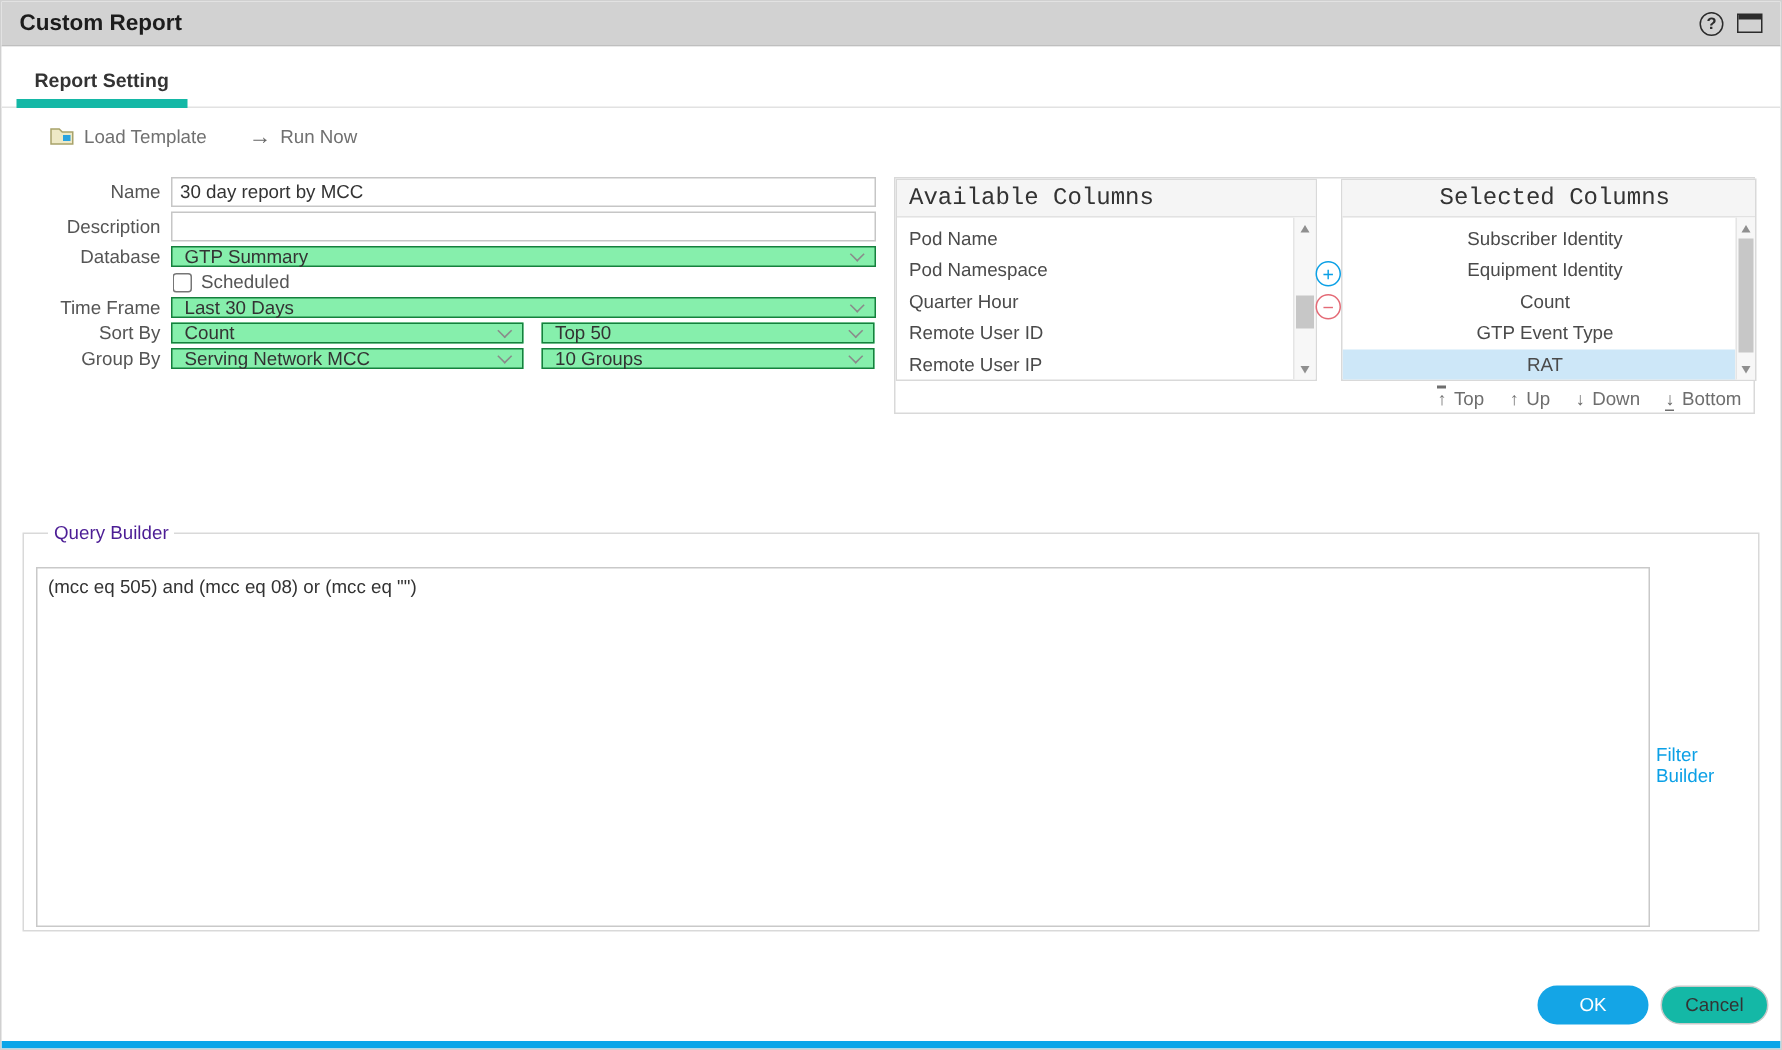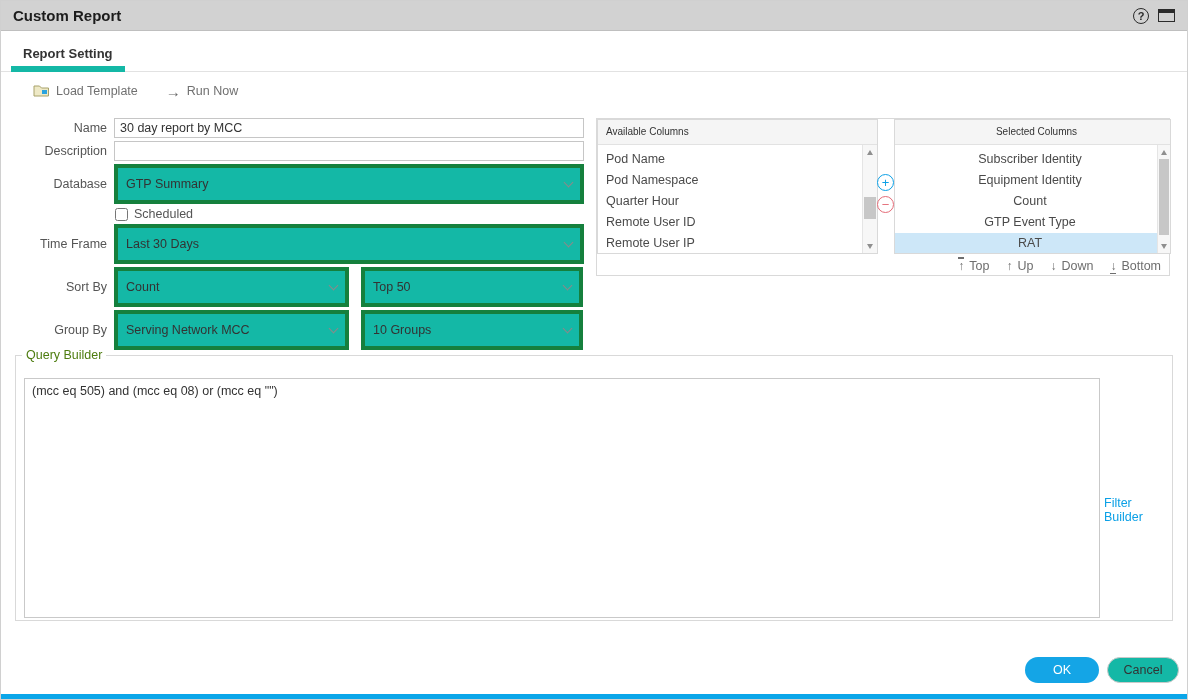--- a/index.html
+++ b/index.html
@@ -22,34 +22,34 @@
   
   .toolbar { position:absolute; top:71px; left:16px; width:100%; height:38px; display:flex; align-items:center; padding-left:16px; gap:28px; }
   .tool { display:flex; align-items:center; gap:6px; color:#707070; font-size:12.5px; cursor:pointer; }
   .run-arrow { font-size:15px; color:#666; line-height:1; }
 
   
   .form { position:absolute; top:117px; left:0; }
   .frow { display:flex; align-items:center; margin-bottom:3px; }
   .flabel { width:113px; text-align:right; padding-right:7px; font-size:12.5px; color:#555; }
   .tinput { width:470px; height:20px; border:1px solid #c6c6c6; font-size:12.5px; padding:0 5px; color:#333; font-family:inherit; outline:none; }
-  .selectbox { height:40px; border:4px solid #15803d; background:#14b8a6; display:flex; align-items:center; justify-content:space-between; padding:0 8px; font-size:12.5px; color:#333; cursor:pointer; }
+  .selectbox { height:14px; border:1px solid #15803d; background:#86efac; display:flex; align-items:center; justify-content:space-between; padding:0 8px; font-size:12.5px; color:#333; cursor:pointer; }
   .w-full { width:470px; }
   .w-a { width:235px; }
   .w-b { width:222px; margin-left:12px; }
   .chev { width:7px; height:7px; border-right:1.5px solid #8a8a8a; border-bottom:1.5px solid #8a8a8a; transform:rotate(45deg); margin-top:-4px; flex:none; }
   .cbx { width:13px; height:13px; margin:0 6px 0 1px; cursor:pointer; }
   .cbx-label { font-size:12.5px; color:#555; }
 
   
   .colwidget { position:absolute; left:595px; top:117px; width:574px; height:158px; border:1px solid #d9d9d9; background:#fff; }
   .panel { position:absolute; top:0; background:#fff; border:1px solid #d9d9d9; }
   .panel.avail { left:0; width:281px; height:135px; }
   .panel.selpanel { left:297px; width:277px; height:135px;text-align:center; }
-  .panel-header { height:25px; background:#f5f5f5; border-bottom:1px solid #e2e2e2; font-size:10px; color:#333; line-height:24px; padding-left:8px; }
+  .panel-header { height:25px; background:#f5f5f5; border-bottom:1px solid #e2e2e2; font-size:16px; color:#333; line-height:24px; padding-left:8px;font-family:Liberation Mono, monospace; }
   .list { position:absolute; top:25px; bottom:0; left:0; right:15px; overflow:hidden; padding-top:4px; }
   .panel.selpanel .list { right:13px; }
   .list-item { height:21px; line-height:21px; padding-left:8px; font-size:12.5px; color:#4a4a4a; cursor:pointer; white-space:nowrap; }
   .list-item.selected { background:#cde7f8; }
   .vscroll { position:absolute; top:25px; bottom:0; right:0; width:15px; background:#f7f7f7; border-left:1px solid #e5e5e5; }
   .panel.selpanel .vscroll { width:13px; }
   .scroll-arrow { position:absolute; left:0; width:100%; height:12px; display:flex; align-items:center; justify-content:center; cursor:pointer; }
   .scroll-arrow.up { top:1px; }
   .scroll-arrow.down { bottom:1px; }
   .tri-up { width:0; height:0; border-left:3.5px solid transparent; border-right:3.5px solid transparent; border-bottom:5px solid #8f8f8f; }
@@ -61,21 +61,21 @@
   .add-btn { left:280px; top:55px; border:1.5px solid #0ba0e6; color:#0ba0e6; }
   .remove-btn { left:280px; top:77px; border:1.5px solid #e46a76; color:#e46a76; }
   .move-row { position:absolute; left:297px; right:8px; top:135px; height:23px; display:flex; align-items:center; justify-content:flex-end; gap:17px; }
   .move-btn { display:flex; align-items:center; gap:5px; font-size:12.5px; color:#6e6e6e; cursor:pointer; }
   .mv-arrow { font-size:12px; color:#6e6e6e; position:relative; line-height:1; display:inline-block; }
   .mv-arrow.bar-top::before { content:""; position:absolute; top:-2.5px; left:0; right:0; height:1.5px; background:#6e6e6e; }
   .mv-arrow.bar-bottom::after { content:""; position:absolute; bottom:-2.5px; left:0; right:0; height:1.5px; background:#6e6e6e; }
 
   
   .qb { position:absolute; left:14px; top:347px; width:1158px; height:273px; border:1px solid #d9d9d9; }
-  .qb legend { font-size:12.5px; color:#4d7c0f; margin-left:6px; padding:0 4px; }
+  .qb legend { font-size:12.5px; color:#4c1d95; margin-left:16px; padding:0 4px; }
   .qb-box { position:absolute; left:8px; top:16px; width:1076px; height:240px; border:1px solid #c9c9c9; padding:5px 7px; font-size:12.5px; color:#333; cursor:text; overflow:hidden; }
   .filter-link { position:absolute; left:1088px; top:134px; font-size:12.5px; color:#0ba0e6; cursor:pointer; }
 
   
   .ok-btn { position:absolute; left:1024px; top:656px; width:74px; height:26px; border-radius:13px; background:#14a5e6; color:#fff; font-size:12.5px; display:flex; align-items:center; justify-content:center; cursor:pointer; border:none; font-family:inherit; }
   .cancel-btn { position:absolute; left:1106px; top:656px; width:72px; height:26px; border-radius:13px; background:#14b8a6; color:#333; font-size:12.5px; display:flex; align-items:center; justify-content:center; border:1px solid #c9c9c9; cursor:pointer; font-family:inherit; }
   .bottombar { position:absolute; bottom:0; left:0; width:100%; height:5px; background:#0ba6e9; }
 </style>
 </head>
 <body>

